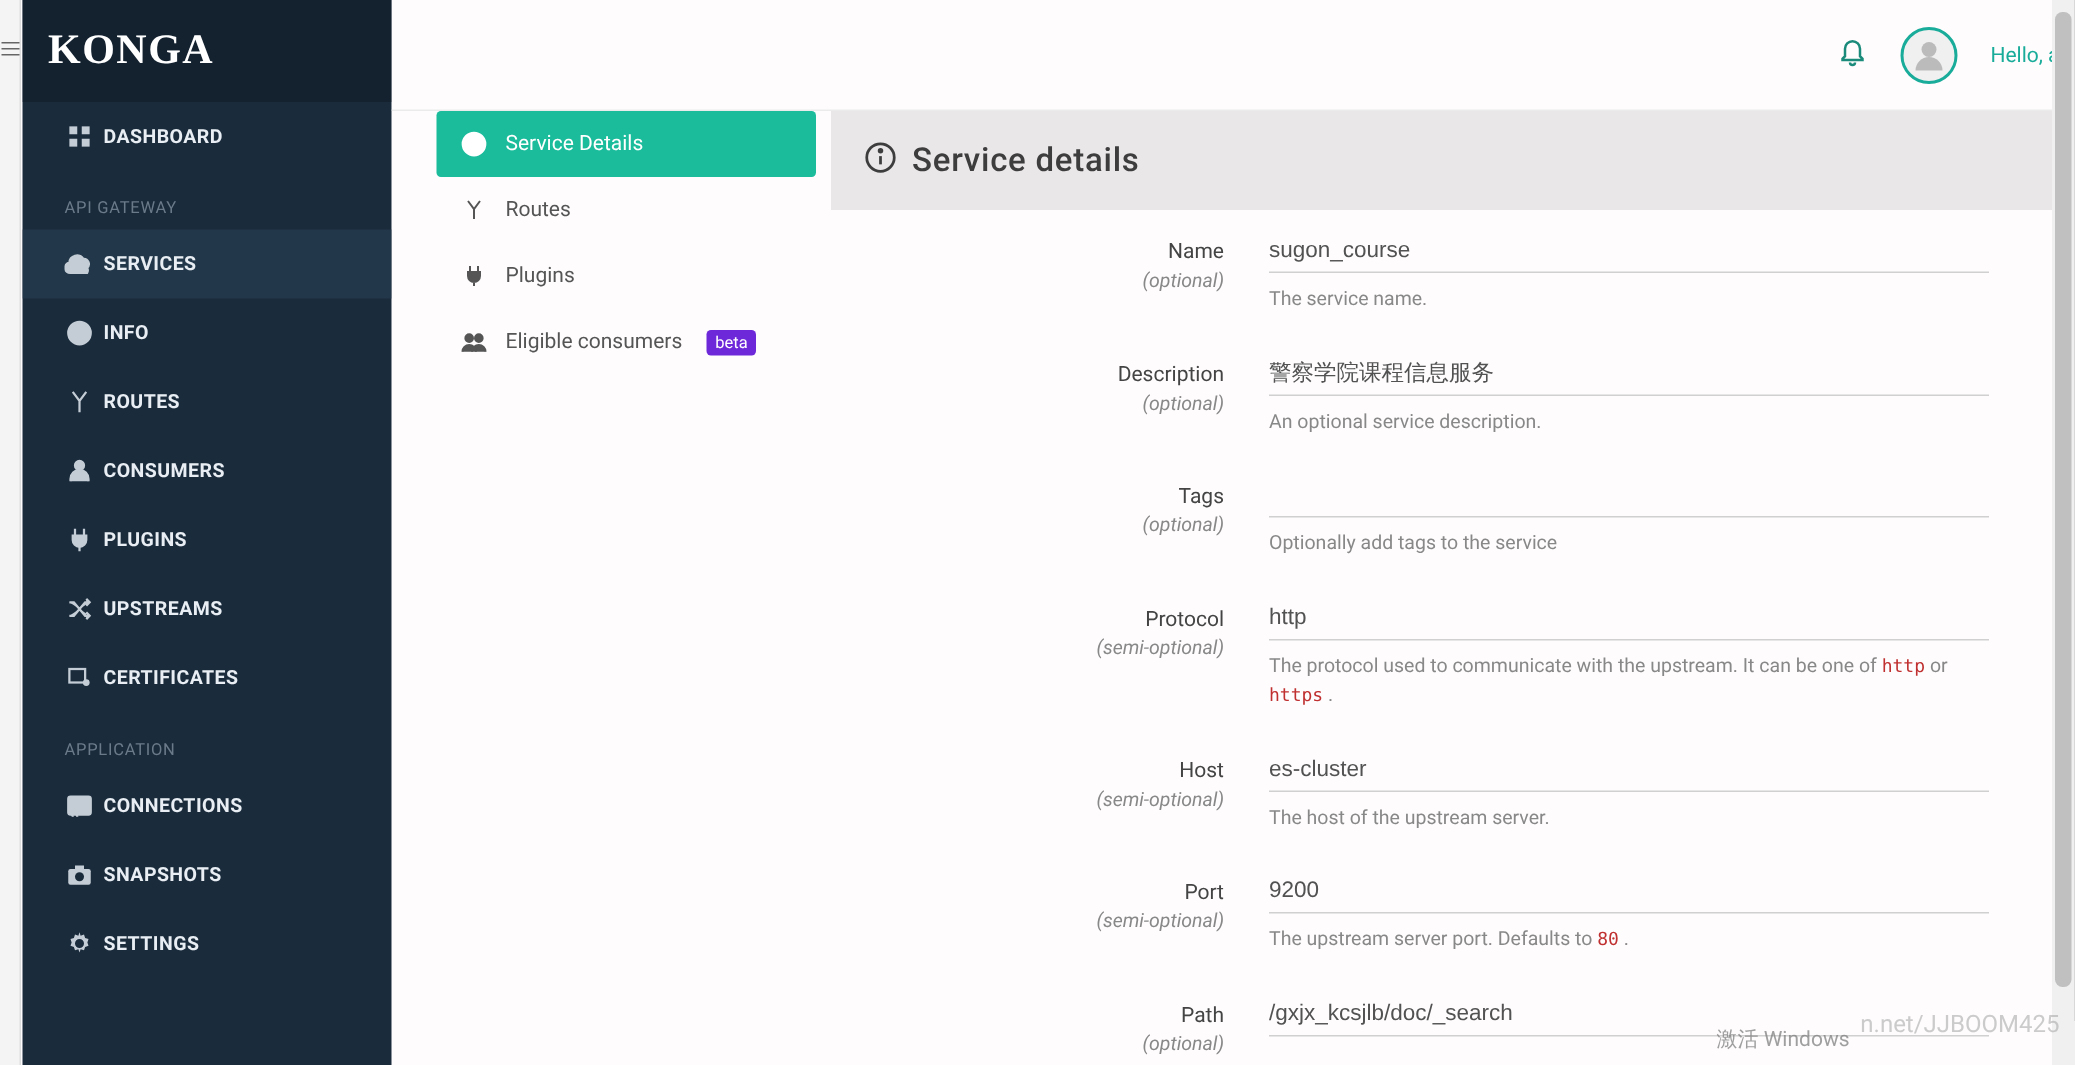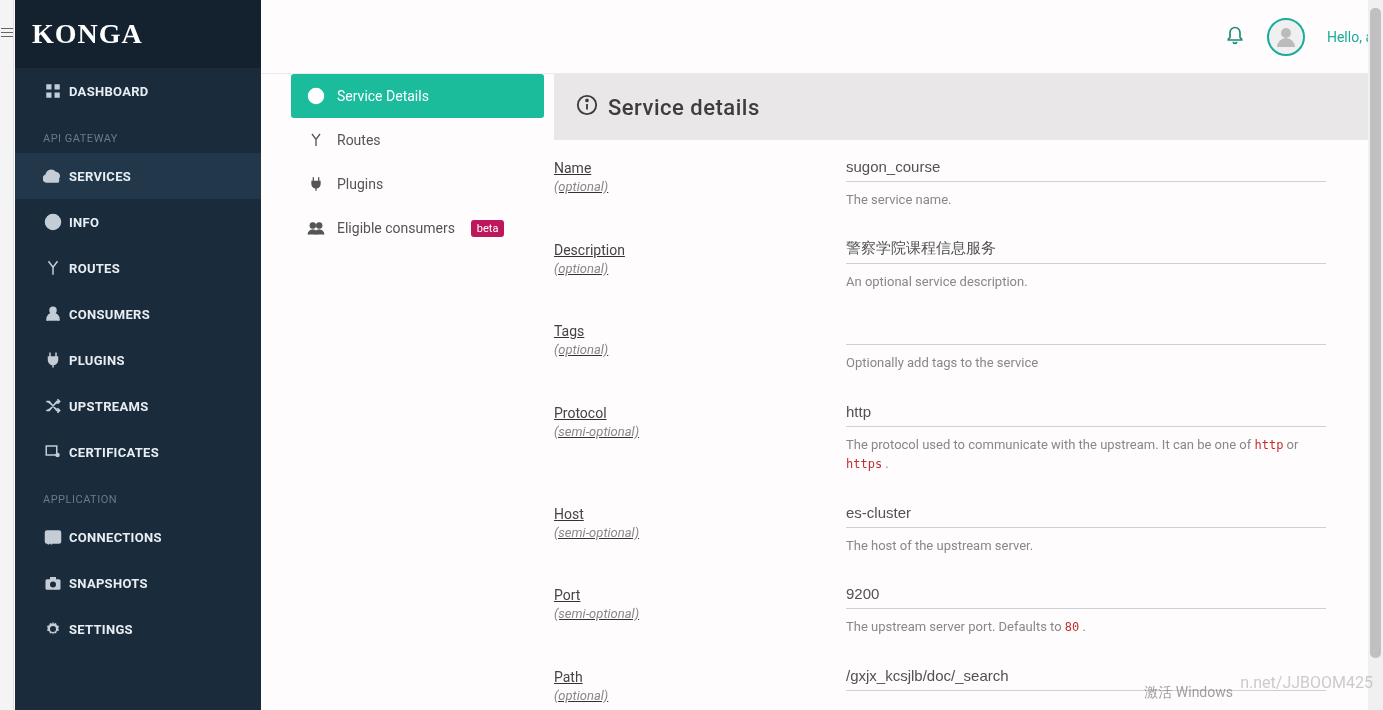--- a/index.html
+++ b/index.html
@@ -103,21 +103,21 @@
       background: #1abc9c;
       color: #fff;
     }
     .subnav-item .subnav-icon {
       width: 18px; height: 18px;
       display: flex; align-items: center; justify-content: center;
     }
     .subnav-item.active svg { fill: #fff; stroke: #fff; }
     .subnav-item svg { fill: #555; stroke: #555; }
     .badge {
-      background: #be185d;
+      background: #6d28d9;
       color: #fff;
       font-size: 11px;
       padding: 2px 6px;
       border-radius: 3px;
       margin-left: 4px;
     }
     
     
     .details-panel { flex: 1; overflow-y: auto; padding-right: 10px; }
     .panel-header {
@@ -135,24 +135,23 @@
     }
     .info-circle-icon svg { fill: none; stroke: #3d3d3d; stroke-width: 2; }
     
     .form-row {
       display: flex;
       padding: 12px 0;
       gap: 30px;
     }
     .form-label-col {
       width: 262px;
-      text-align: left;
+      text-align: right;
       flex-shrink: 0;
       padding-top: 8px;
-      text-decoration: underline;
     }
     .form-label {
       font-size: 14px;
       color: #444;
       display: block;
     }
     .form-label-hint {
       font-size: 13px;
       color: #888;
       font-style: italic;

